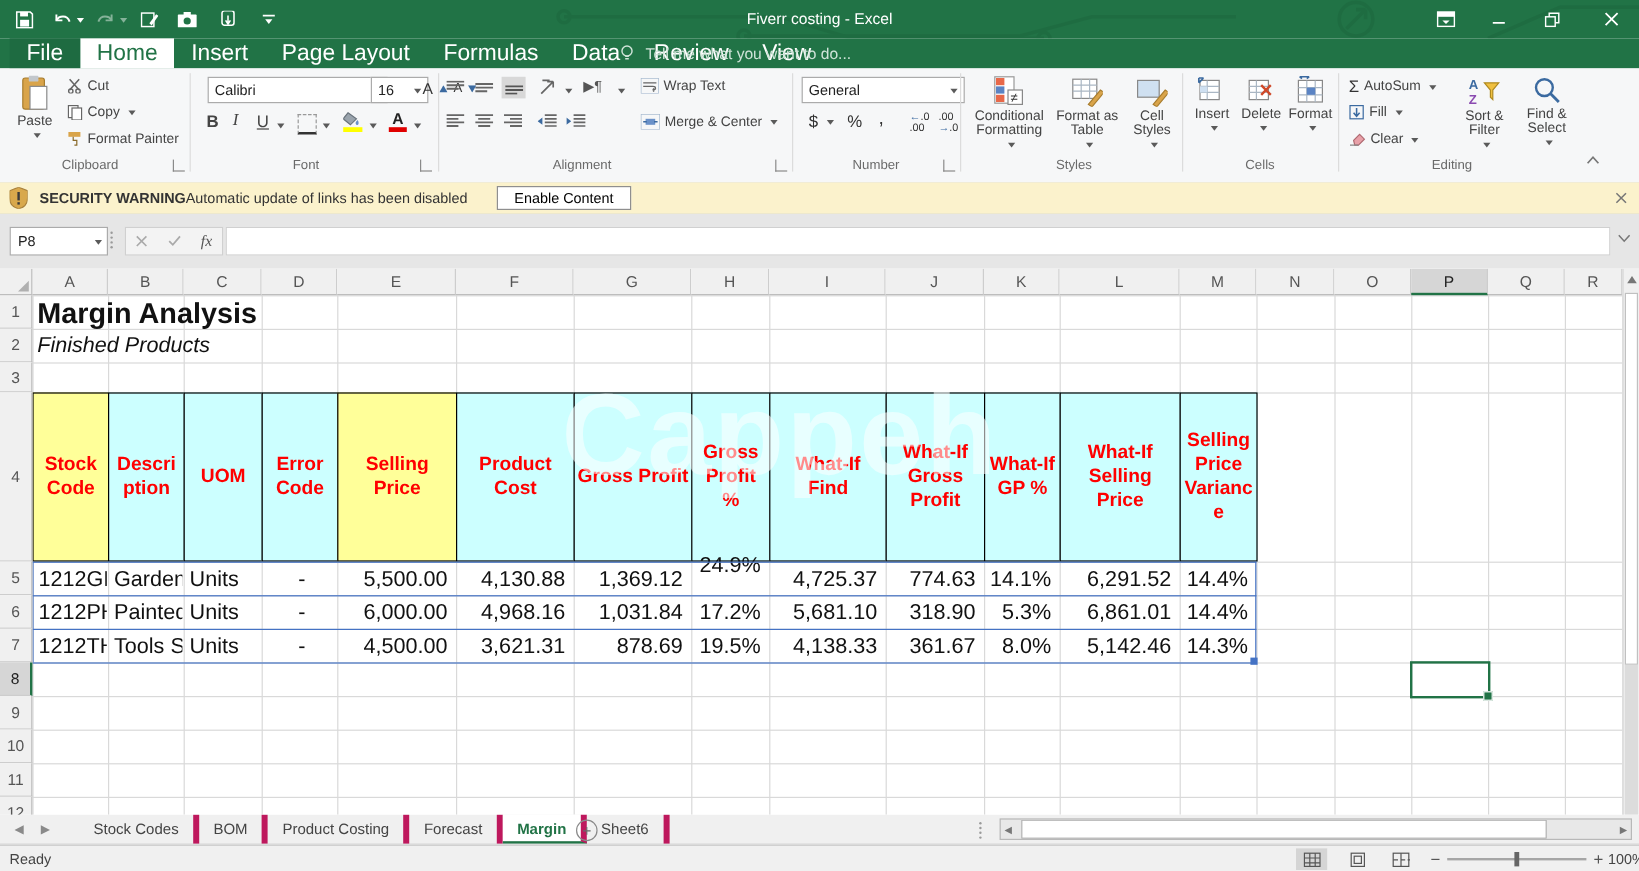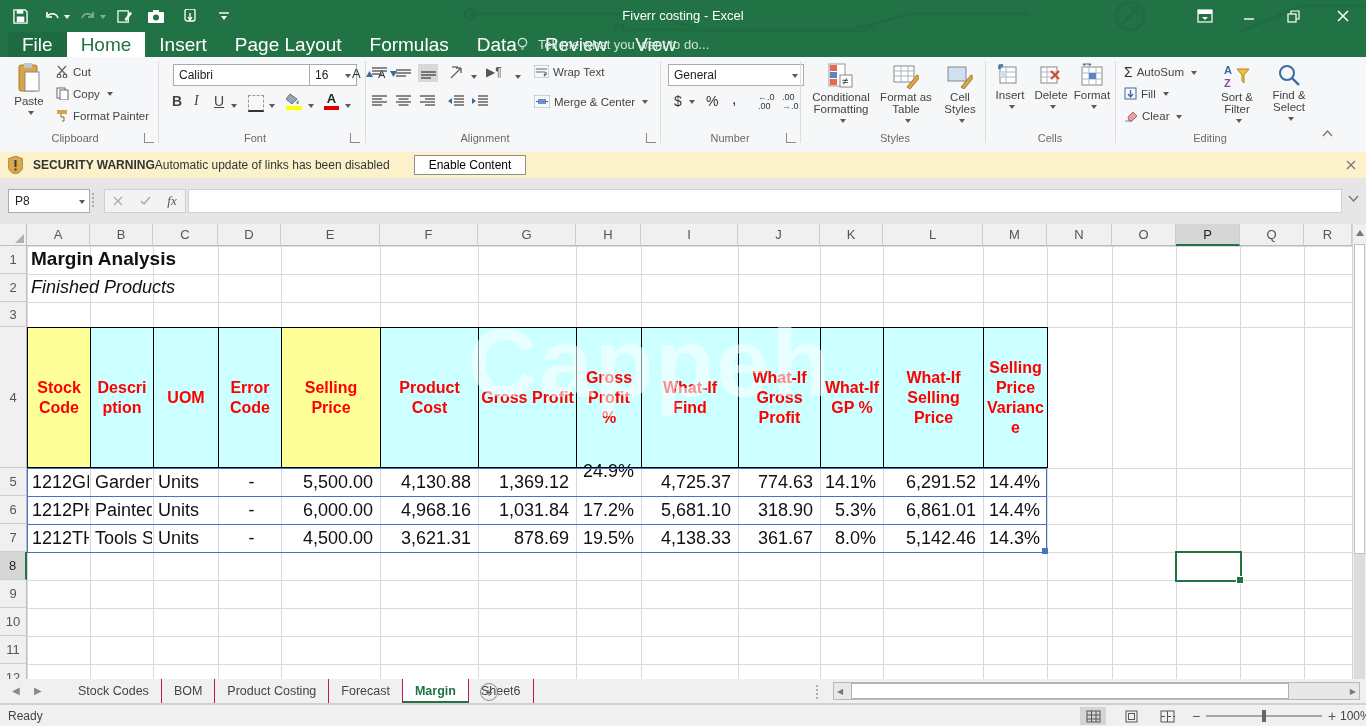--- a/index.html
+++ b/index.html
@@ -47,21 +47,21 @@
   .hcell{position:absolute;box-sizing:border-box;border:1px solid #000;color:#f00;font-weight:bold;font-size:16px;line-height:20px;
          display:flex;align-items:center;justify-content:center;text-align:center;word-break:break-word;padding:2px;}
   .dcell{position:absolute;box-sizing:border-box;font-size:18px;color:#111;white-space:nowrap;overflow:hidden;display:flex;align-items:center;}
   #watermark{position:absolute;left:468px;top:84px;font-size:96px;font-weight:bold;color:rgba(255,255,255,0.55);letter-spacing:2px;pointer-events:none;}
   .blue{position:absolute;background:#4472c4;}
   #selcell{position:absolute;border:2px solid #217346;background:transparent;}
   #selhandle{position:absolute;width:6px;height:6px;background:#217346;border:1px solid #fff;}
   #vscroll{position:absolute;left:1352px;top:0;width:14px;height:455px;background:#f0f0f0;border-left:1px solid #d4d4d4;box-sizing:border-box;}
   
   #tabsbar{left:0;top:679px;width:1366px;height:25px;background:#f0f0f0;border-bottom:1px solid #d0d0d0;box-sizing:border-box;font-size:12.5px;color:#444;}
-  .stab{display:inline-block;height:24px;line-height:24px;padding:0 12px;border-right:1px solid #be185d;cursor:default;}
+  .stab{display:inline-block;height:24px;line-height:24px;padding:0 12px;border-right:5px solid #be185d;cursor:default;}
   .stab.active{background:#fff;color:#217346;font-weight:bold;border-bottom:2px solid #217346;box-sizing:border-box;}
   
   #statusbar{left:0;top:704px;width:1366px;height:22px;background:#f0f0f0;border-top:1px solid #d0d0d0;box-sizing:border-box;font-size:12px;color:#444;}
   .viewbtn{position:absolute;top:2px;width:26px;height:18px;display:flex;align-items:center;justify-content:center;}
   svg{display:block;}
   .dotgrip{display:flex;flex-direction:column;gap:2px;}
   .dotgrip i{width:2px;height:2px;border-radius:50%;background:#9a9a9a;}
 </style>
 </head>
 <body>
@@ -525,21 +525,21 @@
       <div class="gl" style="left: 27px; top: 78px; width: 1325px; height: 1px;"></div>
       <div class="gl" style="left: 27px; top: 103px; width: 1325px; height: 1px;"></div>
       <div class="gl" style="left: 27px; top: 244px; width: 1325px; height: 1px;"></div>
       <div class="gl" style="left: 27px; top: 272px; width: 1325px; height: 1px;"></div>
       <div class="gl" style="left: 27px; top: 300px; width: 1325px; height: 1px;"></div>
       <div class="gl" style="left: 27px; top: 328px; width: 1325px; height: 1px;"></div>
       <div class="gl" style="left: 27px; top: 356px; width: 1325px; height: 1px;"></div>
       <div class="gl" style="left: 27px; top: 384px; width: 1325px; height: 1px;"></div>
       <div class="gl" style="left: 27px; top: 412px; width: 1325px; height: 1px;"></div>
       <div class="gl" style="left: 27px; top: 440px; width: 1325px; height: 1px;"></div>
-      <div style="left: 31px; top: 24px; font-size: 19px; font-weight: bold; color: rgb(17, 17, 17); white-space: nowrap; position: absolute;">Margin Analysis</div>
+      <div style="left: 31px; top: 24px; font-size: 24px; font-weight: bold; color: rgb(17, 17, 17); white-space: nowrap; position: absolute;">Margin Analysis</div>
       <div style="left: 31px; top: 53px; font-size: 18px; font-style: italic; color: rgb(17, 17, 17); white-space: nowrap; position: absolute;">Finished Products</div>
       <div class="hcell" style="left: 27px; top: 103px; width: 64px; height: 141px; background: rgb(255, 255, 153); color: rgb(255, 0, 0);">Stock Code</div>
       <div class="hcell" style="left: 90px; top: 103px; width: 64px; height: 141px; background: rgb(204, 255, 255); color: rgb(255, 0, 0);">Description</div>
       <div class="hcell" style="left: 153px; top: 103px; width: 66px; height: 141px; background: rgb(204, 255, 255); color: rgb(255, 0, 0);">UOM</div>
       <div class="hcell" style="left: 218px; top: 103px; width: 64px; height: 141px; background: rgb(204, 255, 255); color: rgb(255, 0, 0);">Error Code</div>
       <div class="hcell" style="left: 281px; top: 103px; width: 100px; height: 141px; background: rgb(255, 255, 153); color: rgb(255, 0, 0);">Selling Price</div>
       <div class="hcell" style="left: 380px; top: 103px; width: 99px; height: 141px; background: rgb(204, 255, 255); color: rgb(255, 0, 0);">Product Cost</div>
       <div class="hcell" style="left: 478px; top: 103px; width: 99px; height: 141px; background: rgb(204, 255, 255); color: rgb(255, 0, 0);">Gross Profit</div>
       <div class="hcell" style="left: 576px; top: 103px; width: 66px; height: 141px; background: rgb(204, 255, 255); color: rgb(255, 0, 0);">Gross Profit %</div>
       <div class="hcell" style="left: 641px; top: 103px; width: 98px; height: 141px; background: rgb(204, 255, 255); color: rgb(255, 0, 0);">What-If Find</div>

